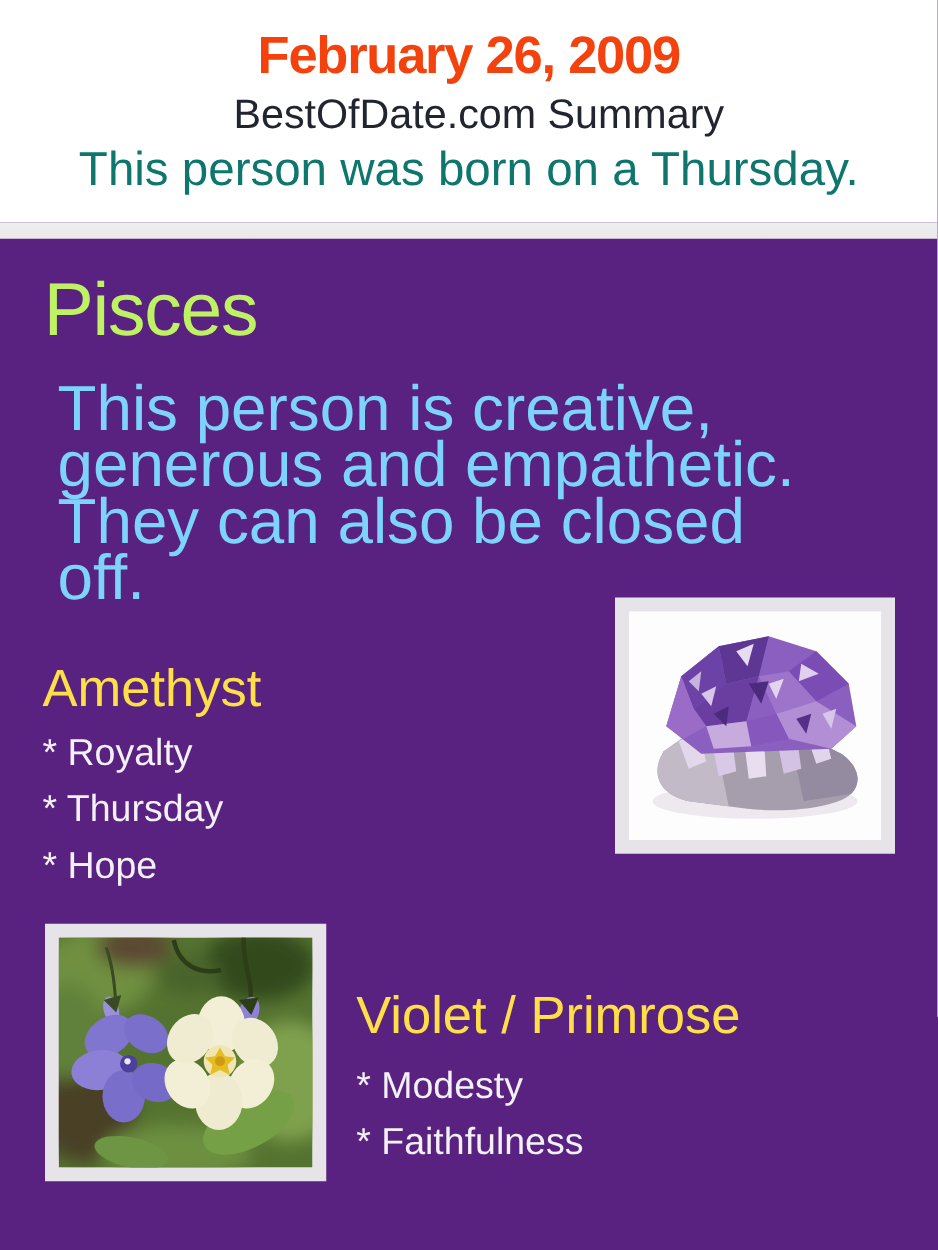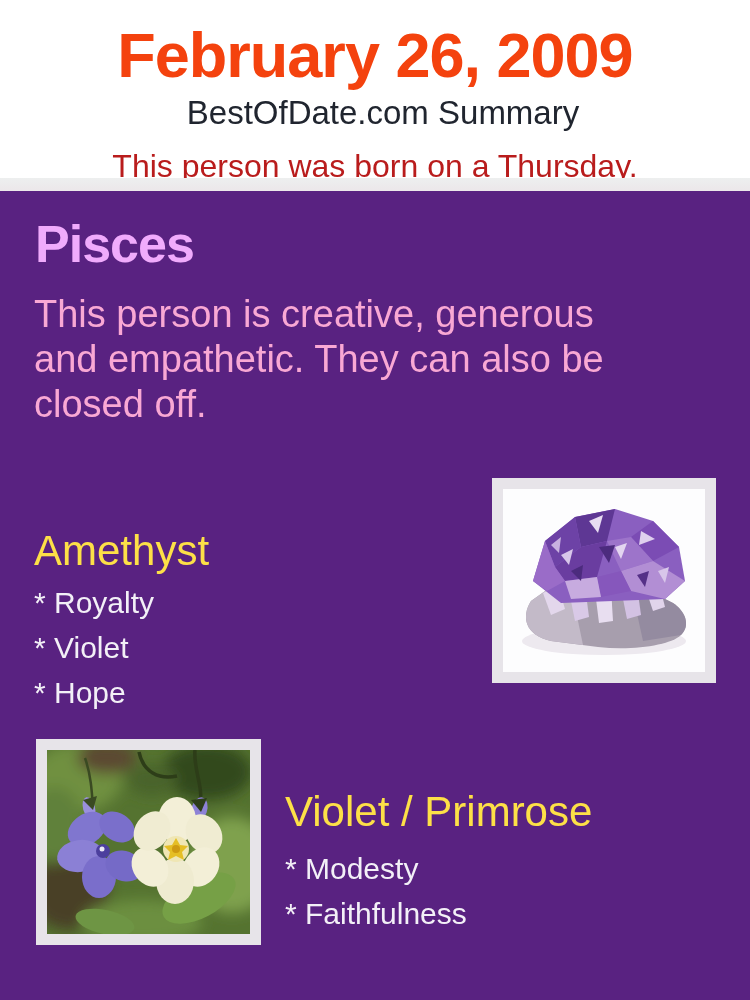--- a/index.html
+++ b/index.html
@@ -8,47 +8,47 @@
     background:#592281;
     font-family:"Liberation Sans","DejaVu Sans",sans-serif;
   }
   
   .header{
     position:absolute;top:0;left:0;width:750px;height:178px;
     background:#ffffff;text-align:center;
   }
   .date-heading{
     margin:0;padding-top:22px;
-    font-size:63px;line-height:1.05;font-weight:700;
+    font-size:42px;line-height:1.05;font-weight:700;
     color:#F4420E;letter-spacing:-1px;
   }
   .subtitle{
     margin:7px 16px 0;font-size:33px;line-height:1.1;font-weight:400;
     color:#20252F;
     padding-left:16px;
   }
   .born-note{
-    margin:18px 0 0;font-size:32px;line-height:1.1;font-weight:400;
-    color:#b91c1c;
+    margin:7px 0 0;font-size:38px;line-height:1.1;font-weight:400;
+    color:#0f766e;
   }
   .divider-strip{
     position:absolute;top:178px;left:0;width:750px;height:13px;
     background:linear-gradient(180deg,#EDEFEF 0%,#ECE7EA 100%);
   }
   
   .section-title{
     position:absolute;margin:0;
-    font-size:52px;line-height:1;font-weight:700;
-    color:#f0abfc;letter-spacing:-1px;
+    font-size:60px;line-height:1;font-weight:400;
+    color:#bef264;letter-spacing:-1px;
   }
   .zodiac-title{left:35px;top:218px;}
   .zodiac-desc{
-    position:absolute;left:34px;top:292px;width:600px;margin:0;
-    font-size:38px;line-height:45px;font-weight:400;
-    color:#f9a8d4;
+    position:absolute;left:34px;top:292px;width:600px;margin:12px;
+    font-size:51px;line-height:45px;font-weight:400;
+    color:#7dd3fc;
   }
   .birthstone-title{left:35px;top:466px;}
   .item-name{
     position:absolute;margin:0;
     font-size:42px;line-height:1.1;font-weight:400;
     color:#fde047;
   }
   .birthstone-name{left:34px;top:528px;}
   .trait-list{
     position:absolute;margin:0;padding:0;list-style:none;
@@ -81,21 +81,21 @@
     <div class="born-note">This person was born on a Thursday.</div>
   </div>
   <div class="divider-strip"></div>
 
   <h2 class="section-title zodiac-title">Pisces</h2>
   <p class="zodiac-desc">This person is creative, generous and empathetic. They can also be closed off.</p>
 
   <p class="item-name birthstone-name">Amethyst</p>
   <ul class="trait-list birthstone-traits">
     <li>* Royalty</li>
-    <li>* Violet</li>
+    <li>* Thursday</li>
     <li>* Hope</li>
   </ul>
 
   <div class="figure amethyst-figure">
     <svg viewBox="0 0 202 183" preserveAspectRatio="none">
       <rect width="202" height="183" fill="#FDFDFE"></rect>
       <ellipse cx="101" cy="152" rx="82" ry="14" fill="#EDE9EF"></ellipse>
       <path d="M28,112 C18,128 22,146 48,152 L95,158 C130,162 168,156 178,146 C188,136 182,122 170,114 L150,104 L45,100 Z" fill="#A79EAD"></path>
       <path d="M28,112 C18,128 22,146 48,152 L80,156 L70,108 L45,100 Z" fill="#C3BAC8"></path>
       <path d="M150,104 L170,114 C182,122 188,136 178,146 L140,152 L130,106 Z" fill="#948BA0"></path>

